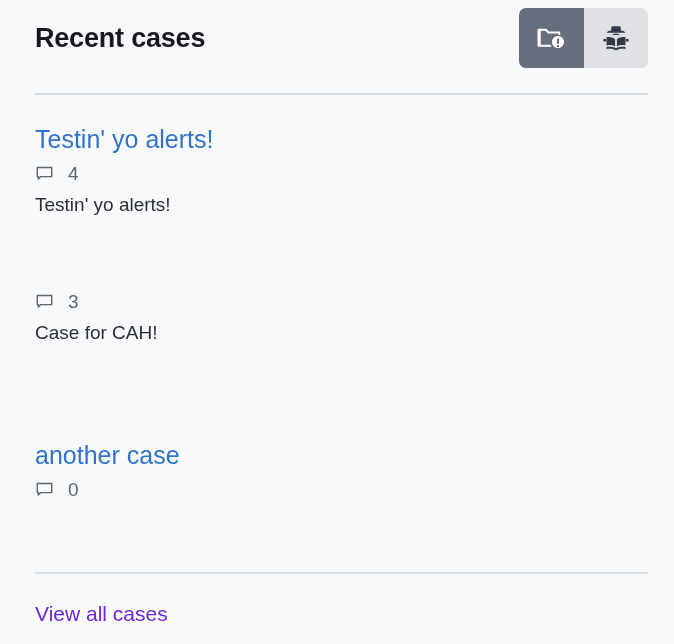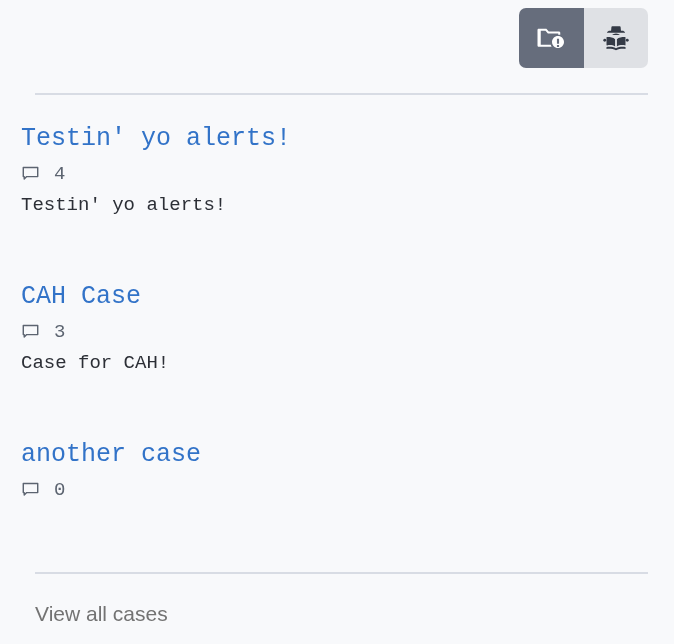--- a/index.html
+++ b/index.html
@@ -93,24 +93,23 @@
 
   
   .case-list {
     position: absolute;
     left: 0;
     top: 94px;
     width: 674px;
   }
   .case-item {
     position: absolute;
-    left: 21px;
+    left: 35px;
     width: 613px;
     height: 140px;
-    font-family: Liberation Mono, monospace;
   }
   .case-item.i0 { top: 30px; }
   .case-item.i1 { top: 188px; }
   .case-item.i2 { top: 346px; }
 
   .case-title {
     display: block;
     margin: 0;
     font-size: 25px;
     line-height: 30px;
@@ -145,32 +144,33 @@
     white-space: nowrap;
   }
 
   
   .view-all {
     position: absolute;
     left: 35px;
     top: 601px;
     font-size: 21px;
     line-height: 26px;
-    color: #737373;
+    color: #6d28d9;
     text-decoration: none;
     white-space: nowrap;
     cursor: pointer;
   }
 </style>
 </head>
 <body>
 
 <div class="panel">
 
   <div class="panel-header">
+    <h1 class="panel-title">Recent cases</h1>
 
     <div class="btn-group">
 
       <button class="icon-btn active">
         <span class="icon-wrap">
           <svg width="30" height="30" viewBox="0 0 24 24" aria-hidden="true">
             <path d="M2.2 4.6h6.1l1.9 2.1h8.1c.6 0 1.1.5 1.1 1.1v1.5h-1.6V8.3H9.5L7.6 6.2H3.8v11.1h8.0c.15.6.38 1.15.7 1.6H2.2c-.55 0-1-.45-1-1V5.6c0-.55.45-1 1-1z"></path>
             <path d="M17.6 10.4c-2.65 0-4.8 2.15-4.8 4.8s2.15 4.8 4.8 4.8 4.8-2.15 4.8-4.8-2.15-4.8-4.8-4.8zm-.85 2.2h1.7v4.0h-1.7v-4.0zm0 5.0h1.7v1.5h-1.7v-1.5z"></path>
           </svg>
         </span>
@@ -208,21 +208,20 @@
           <svg width="19" height="19" viewBox="0 0 20 20" aria-hidden="true">
             <path d="M2.4 2.6h15.2v9.6H6.0L3.4 14.8v-2.6H2.4z" fill="none" stroke="#5c6470" stroke-width="1.5" stroke-linejoin="round"></path>
           </svg>
         </span>
         <span class="comment-count">4</span>
       </div>
       <div class="case-desc">Testin' yo alerts!</div>
     </div>
 
     <div class="case-item i1">
-      <a class="case-title">CAH Case</a>
       <div class="case-meta">
         <span class="comment-icon">
           <svg width="19" height="19" viewBox="0 0 20 20" aria-hidden="true">
             <path d="M2.4 2.6h15.2v9.6H6.0L3.4 14.8v-2.6H2.4z" fill="none" stroke="#5c6470" stroke-width="1.5" stroke-linejoin="round"></path>
           </svg>
         </span>
         <span class="comment-count">3</span>
       </div>
       <div class="case-desc">Case for CAH!</div>
     </div>

